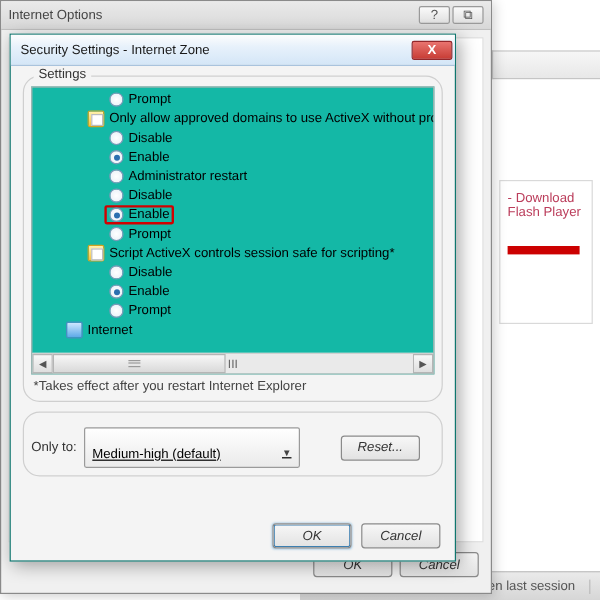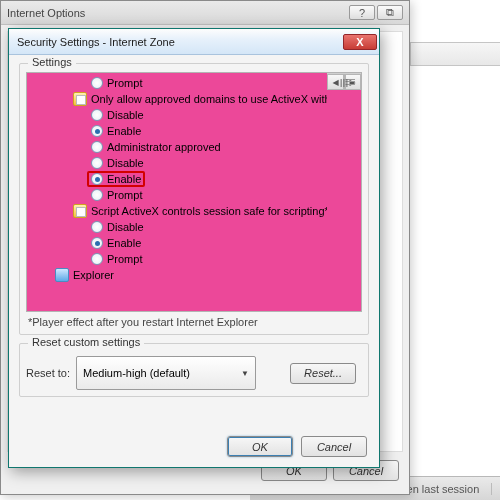--- a/index.html
+++ b/index.html
@@ -24,24 +24,24 @@
   .bg-footer span { border-left: 1px solid #bbb; padding-left: 10px; white-space: nowrap; }
   .bg-footer span:first-child { border: none; padding-left: 0; }
   
   
   .dialog { position: absolute; left: 8px; top: 28px; width: 372px; height: 440px; border: 1px solid #0f766e; background: #f4f4f4; box-shadow: 3px 4px 14px rgba(0,0,0,.35); }
   .dlg-titlebar { height: 26px; background: linear-gradient(#fdfdfd,#e7f1fb 40%,#d4e6f7); border-bottom: 1px solid #a9c3dd; display: flex; align-items: center; padding: 0 2px 0 8px; color: #1a1a1a; }
   .dlg-titlebar .spacer { flex: 1; }
   .closebtn { width: 34px; height: 16px; border: 1px solid #93262a; border-radius: 2px; background: linear-gradient(#e9746f,#c73c35); color: #fff; display: flex; align-items: center; justify-content: center; font-weight: bold; font-size: 10px; cursor: pointer; }
   .dlg-body { padding: 8px 10px; }
   
-  .group { border: 1px solid #cfcfcf; border-radius: 2px; padding: 8px 6px 6px; margin-bottom: 8px; position: relative; }
+  .group { border: 1px solid #cfcfcf; border-radius: 14px; padding: 8px 6px 6px; margin-bottom: 8px; position: relative; }
   .group-label { position: absolute; top: -8px; left: 8px; background: #f4f4f4; padding: 0 4px; color: #333; }
   
-  .tree-wrap { border: 1px solid #b3b3b3; background: #ec4899; height: 240px; display: flex; }
+  .tree-wrap { border: 1px solid #b3b3b3; background: #14b8a6; height: 240px; display: flex; flex-direction: column; }
   .tree { flex: 1; overflow: hidden; padding: 2px 0; }
   .tree-row { display: flex; align-items: center; height: 16px; padding-left: 6px; white-space: nowrap; }
   .ind1 { padding-left: 46px; }
   .ind2 { padding-left: 64px; }
   .tree-radio { width: 12px; height: 12px; border: 1px solid #7a9ab8; border-radius: 50%; margin-right: 4px; background: radial-gradient(#fff,#e6eef6); display: inline-flex; align-items: center; justify-content: center; flex-shrink:0; }
   .tree-radio.checked::after { content: ""; width: 5px; height: 5px; border-radius: 50%; background: #2b6fb0; }
   .tree-icon { width: 14px; height: 14px; margin-right: 4px; border-radius: 2px; background: linear-gradient(#fff1b0,#f4c23a); border: 1px solid #d1a420; flex-shrink:0; position: relative; }
   .tree-icon.page::after { content:""; position:absolute; left:2px; top:2px; width:8px; height:8px; background:#fff; border:1px solid #bbb; }
   .tree-icon.dl { background: linear-gradient(#cfe7ff,#5da9e8); border-color:#4a8bc2; }
   .tree-text { color: #000; }
@@ -51,31 +51,36 @@
   .hscroll .arrow { width: 17px; border: 1px solid #b5b5b5; background: linear-gradient(#f8f8f8,#dedede); display:flex; align-items:center; justify-content:center; font-size:8px; color:#555; }
   .hscroll .track { flex:1; background:#eaeaea; position:relative; }
   .hscroll .thumb { position:absolute; left:0; top:0; bottom:0; width:48%; background: linear-gradient(#f7f7f7,#d9d9d9); border:1px solid #b5b5b5; }
   .hscroll .grip { position:absolute; left:44%; top:3px; bottom:3px; width:10px; display:flex; flex-direction:column; justify-content:space-around; }
   .hscroll .grip i { height:1px; background:#9a9a9a; }
   
   .note { color: #444; margin: 4px 2px 0; }
   
   .reset-row { display:flex; align-items:center; gap:6px; margin-top:4px; }
   .reset-row label { color:#333; }
-  .select { flex: 0 0 180px; height: 21px; border:1px solid #9a9a9a; background:linear-gradient(#fff,#eaeaea); border-radius:2px; display:flex; align-items:center; padding:16px 6px; justify-content:space-between; cursor:pointer; }
+  .select { flex: 0 0 180px; height: 21px; border:1px solid #9a9a9a; background:linear-gradient(#fff,#eaeaea); border-radius:2px; display:flex; align-items:flex-start; padding:16px 6px; justify-content:space-between; cursor:pointer;text-decoration:underline; }
   .select .chev { font-size:8px; color:#444; }
   .reset-row .btn { margin-left: 28px; }
   
   .dlg-footer { position:absolute; right:12px; bottom:10px; display:flex; gap:8px; }
 </style>
 </head>
 <body>
 
 <div class="bg-right">
   <div class="bg-tab"></div>
+  <div class="bg-panel">
+    <div>- Download</div>
+    <div>Flash Player</div>
+    <div class="redbar"></div>
+  </div>
   <div class="bg-footer">
     <span>Reopen closed tabs</span>
     <span>Reopen last session</span>
     <span>InPriva</span>
   </div>
 </div>
 
 <div class="parent-window">
   <div class="parent-titlebar">
     <span>Internet Options</span>
@@ -118,21 +123,21 @@
           <div class="tree-row ind2">
               <span class="tree-radio"></span>
               <span class="tree-text">Disable</span>
             </div>
           <div class="tree-row ind2">
               <span class="tree-radio checked"></span>
               <span class="tree-text">Enable</span>
             </div>
           <div class="tree-row ind2">
               <span class="tree-radio"></span>
-              <span class="tree-text">Administrator approved</span>
+              <span class="tree-text">Administrator restart</span>
             </div>
           <div class="tree-row ind2">
               <span class="tree-radio"></span>
               <span class="tree-text">Disable</span>
             </div>
           <div class="tree-row ind2">
               <span class="highlight-box">
                 <span class="tree-radio checked"></span>
                 <span class="tree-text">Enable</span>
               </span>
@@ -152,46 +157,45 @@
           <div class="tree-row ind2">
               <span class="tree-radio checked"></span>
               <span class="tree-text">Enable</span>
             </div>
           <div class="tree-row ind2">
               <span class="tree-radio"></span>
               <span class="tree-text">Prompt</span>
             </div>
           <div class="tree-row" style="padding-left:28px">
               <span class="tree-icon dl"></span>
-              <span class="tree-text">Explorer</span>
+              <span class="tree-text">Internet</span>
             </div>
 
         </div>
         <div class="hscroll">
           <div class="arrow">◀</div>
           <div class="track">
             <div class="thumb">
               <div class="grip">
                   <i></i>
                   <i></i>
                   <i></i>
                 </div>
             </div>
             <span style="position:absolute;left:50%;top:4px;font-size:10px;color:#666;transform:translateX(-50%)">III</span>
           </div>
           <div class="arrow">▶</div>
         </div>
       </div>
-      <div class="note">*Player effect after you restart Internet Explorer</div>
+      <div class="note">*Takes effect after you restart Internet Explorer</div>
     </div>
 
     <div class="group">
-      <span class="group-label">Reset custom settings</span>
       <div class="reset-row">
-        <label>Reset to:</label>
+        <label>Only to:</label>
         <div class="select">
           <span>Medium-high (default)</span>
           <span class="chev">▼</span>
         </div>
         <div class="btn">Reset...</div>
       </div>
     </div>
   </div>
   <div class="dlg-footer">
     <div class="btn btn-default">OK</div>

